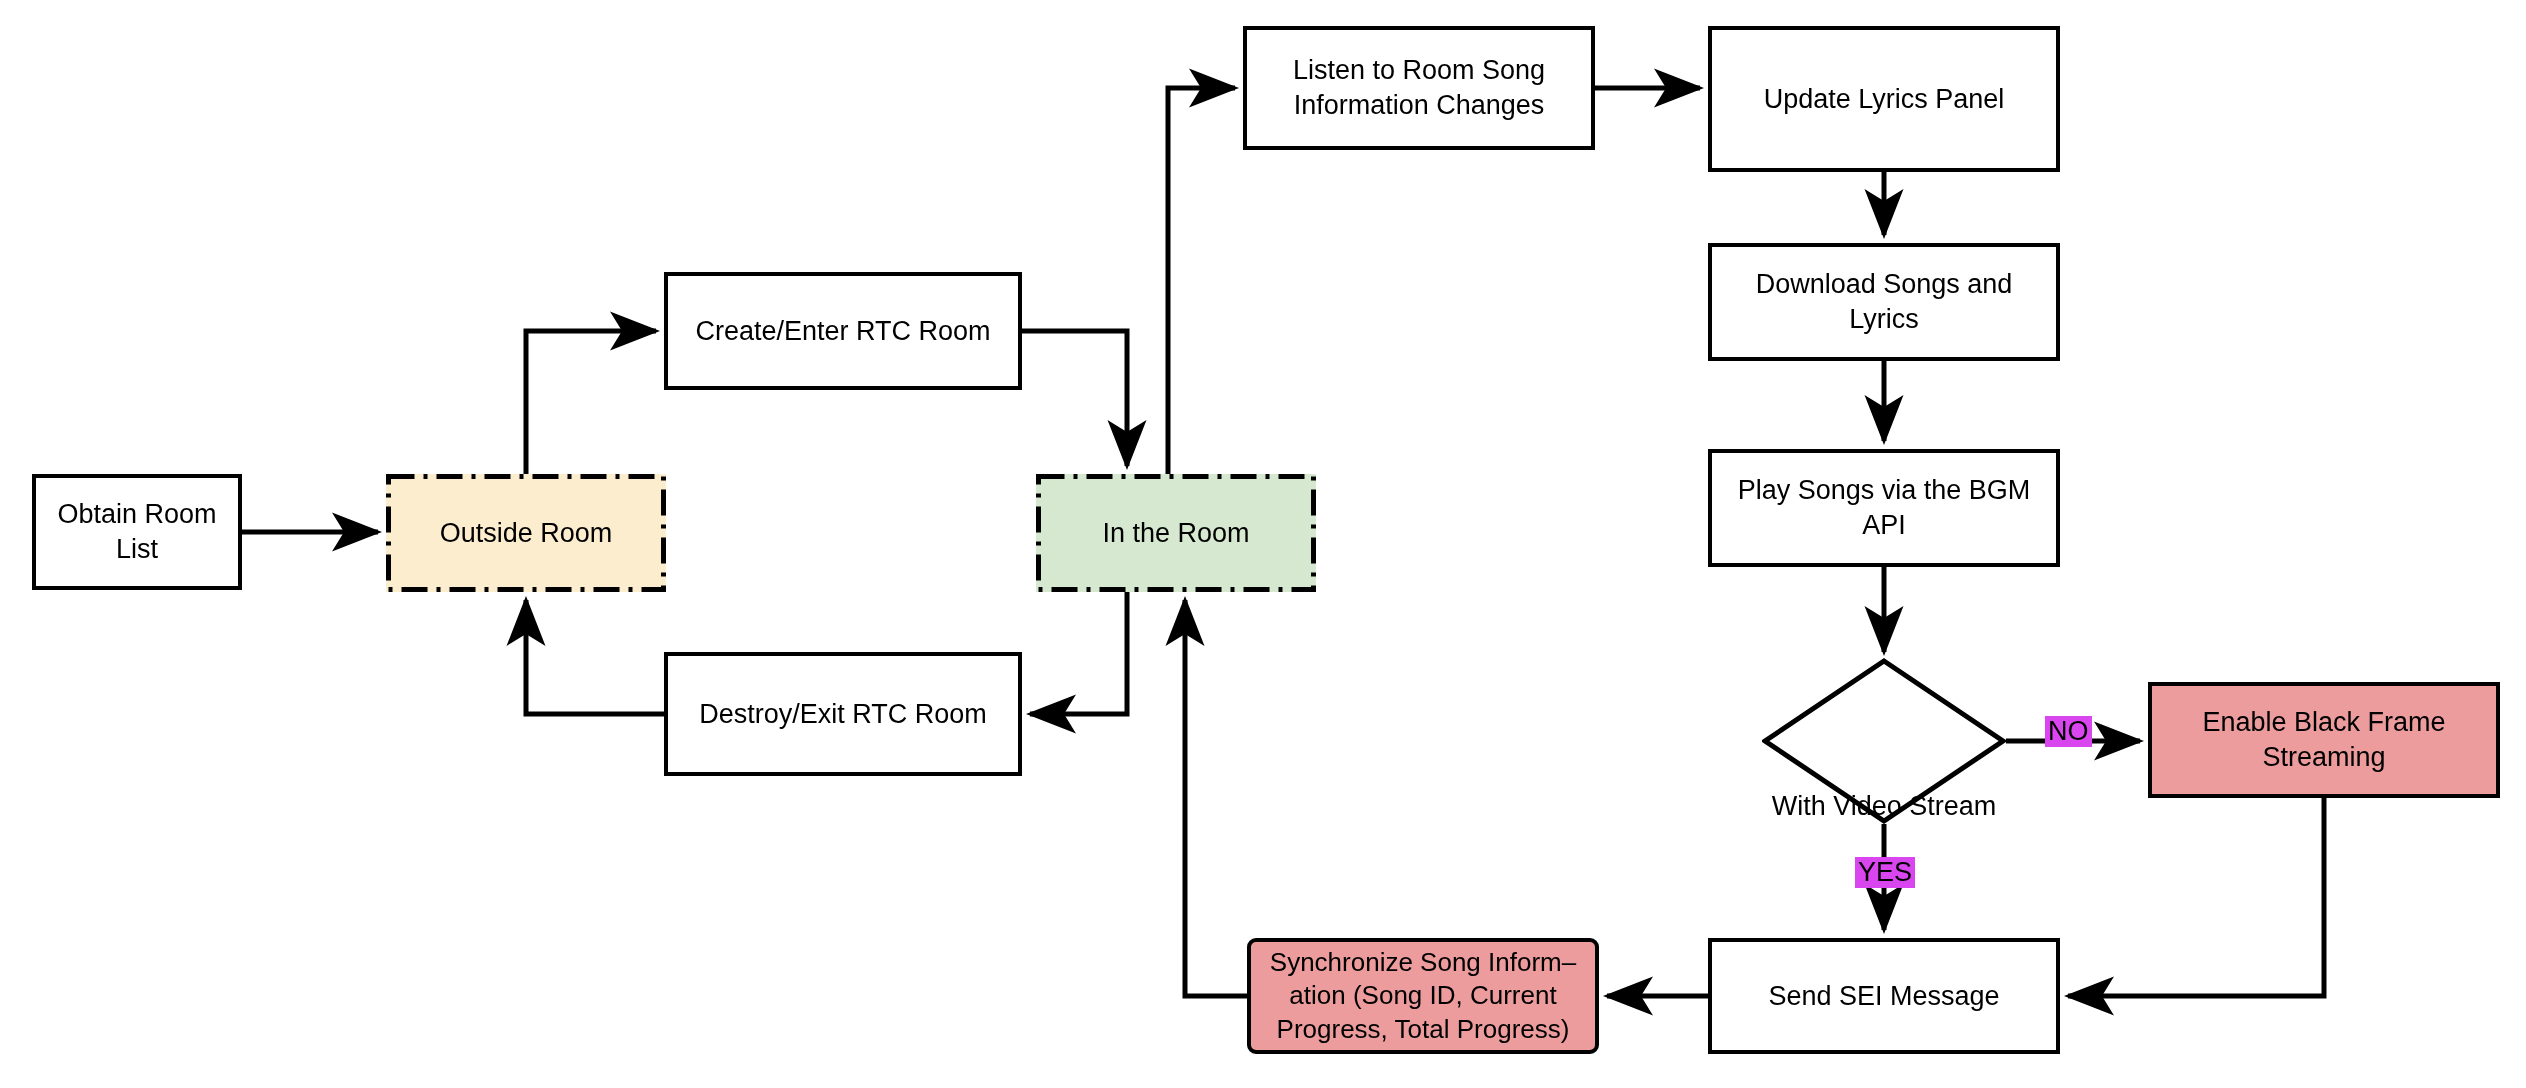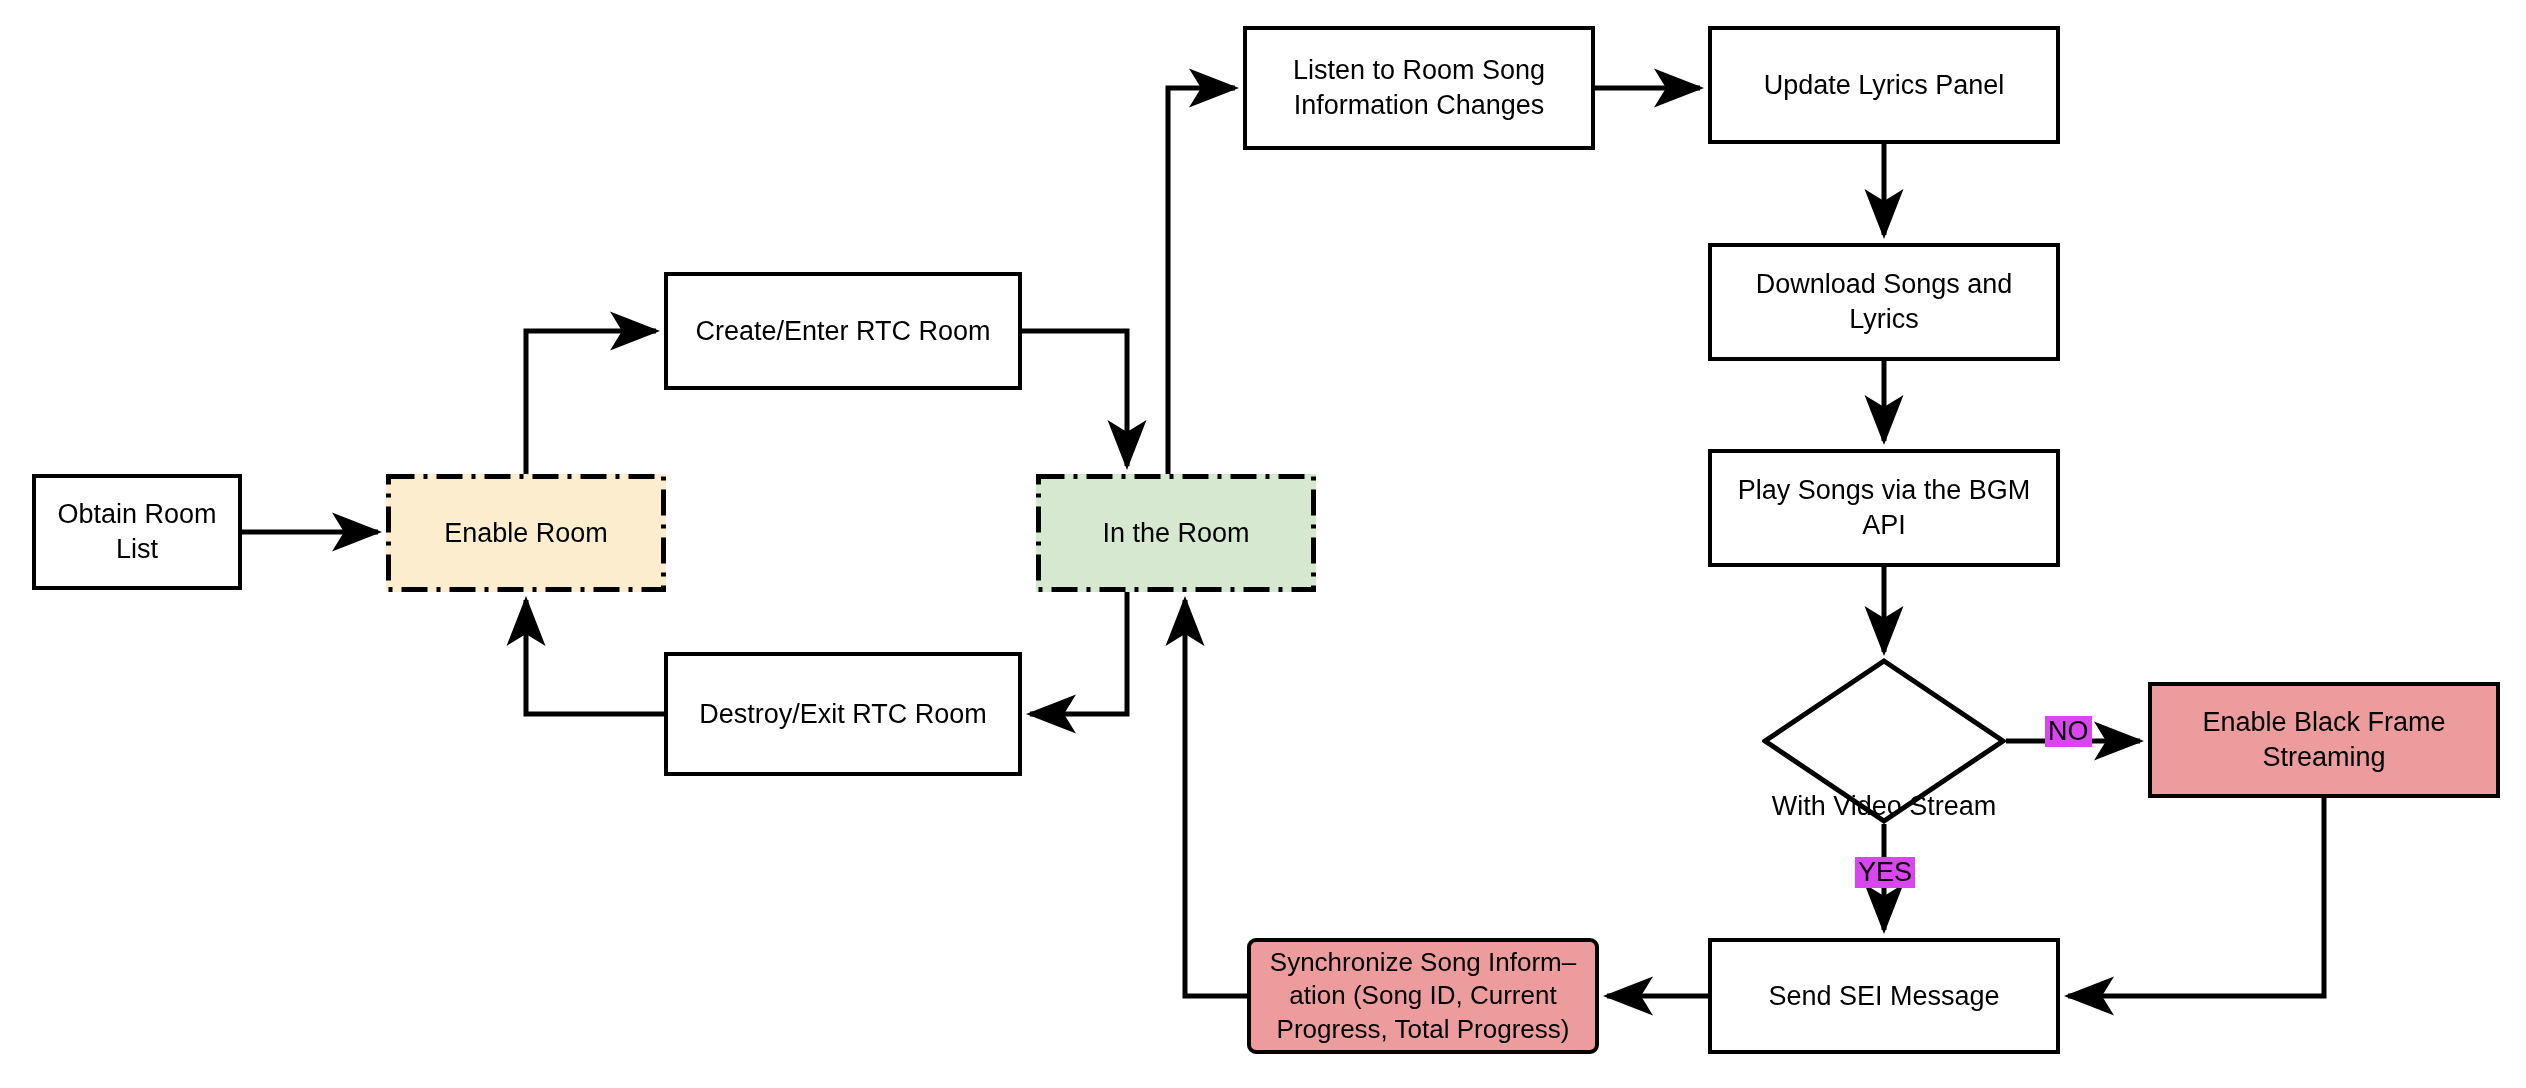--- a/index.html
+++ b/index.html
@@ -59,21 +59,21 @@
 
       <path d="M1247,996 L1185,996 L1185,600" marker-end="url(#ah)"></path>
     </g>
   </svg>
 
   <div class="node solid" style="left:32px;top:474px;width:210px;height:116px;">
     <span>Obtain Room List</span>
   </div>
 
   <div class="node" style="left: 386px; top: 474px; width: 280px; height: 118px; background: rgb(251, 237, 205); border: none;">
-    <span>Enable Room</span>
+    <span>Outside Room</span>
   <svg width="280" height="118" viewBox="0 0 280 118" style="position: absolute; left: 0px; top: 0px; pointer-events: none;">
         <rect x="2.5" y="2.5" width="275" height="113" fill="none" stroke="#000" stroke-width="5" stroke-dasharray="26 9 4 9"></rect>
       </svg>
     </div>
 
   <div class="node solid" style="left:664px;top:272px;width:358px;height:118px;">
     <span>Create/Enter RTC Room</span>
   </div>
 
   <div class="node solid" style="left:664px;top:652px;width:358px;height:124px;">
@@ -84,21 +84,21 @@
     <span>In the Room</span>
   <svg width="280" height="118" viewBox="0 0 280 118" style="position: absolute; left: 0px; top: 0px; pointer-events: none;">
         <rect x="2.5" y="2.5" width="275" height="113" fill="none" stroke="#000" stroke-width="5" stroke-dasharray="26 9 4 9"></rect>
       </svg>
     </div>
 
   <div class="node solid" style="left:1243px;top:26px;width:352px;height:124px;">
     <span>Listen to Room Song Information Changes</span>
   </div>
 
-  <div class="node solid" style="left:1708px;top:26px;width:352px;height:118px;">
+  <div class="node solid" style="left:1708px;top:26px;width:352px;height:146px;">
     <span>Update Lyrics Panel</span>
   </div>
 
   <div class="node solid" style="left:1708px;top:243px;width:352px;height:118px;">
     <span>Download Songs and Lyrics</span>
   </div>
 
   <div class="node solid" style="left:1708px;top:449px;width:352px;height:118px;">
     <span>Play Songs via the BGM API</span>
   </div>

